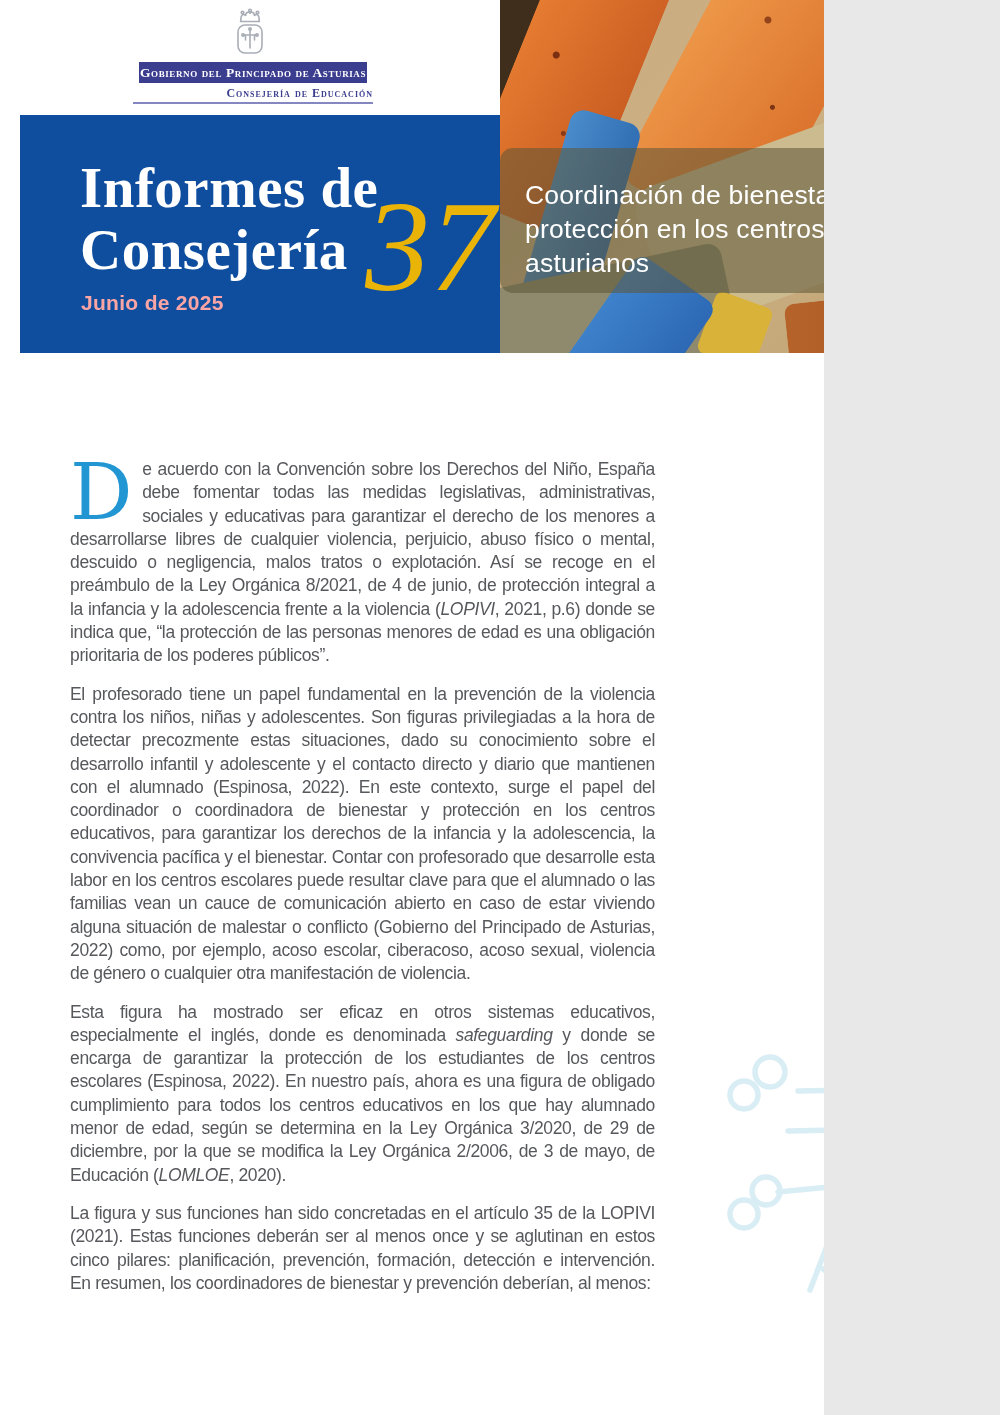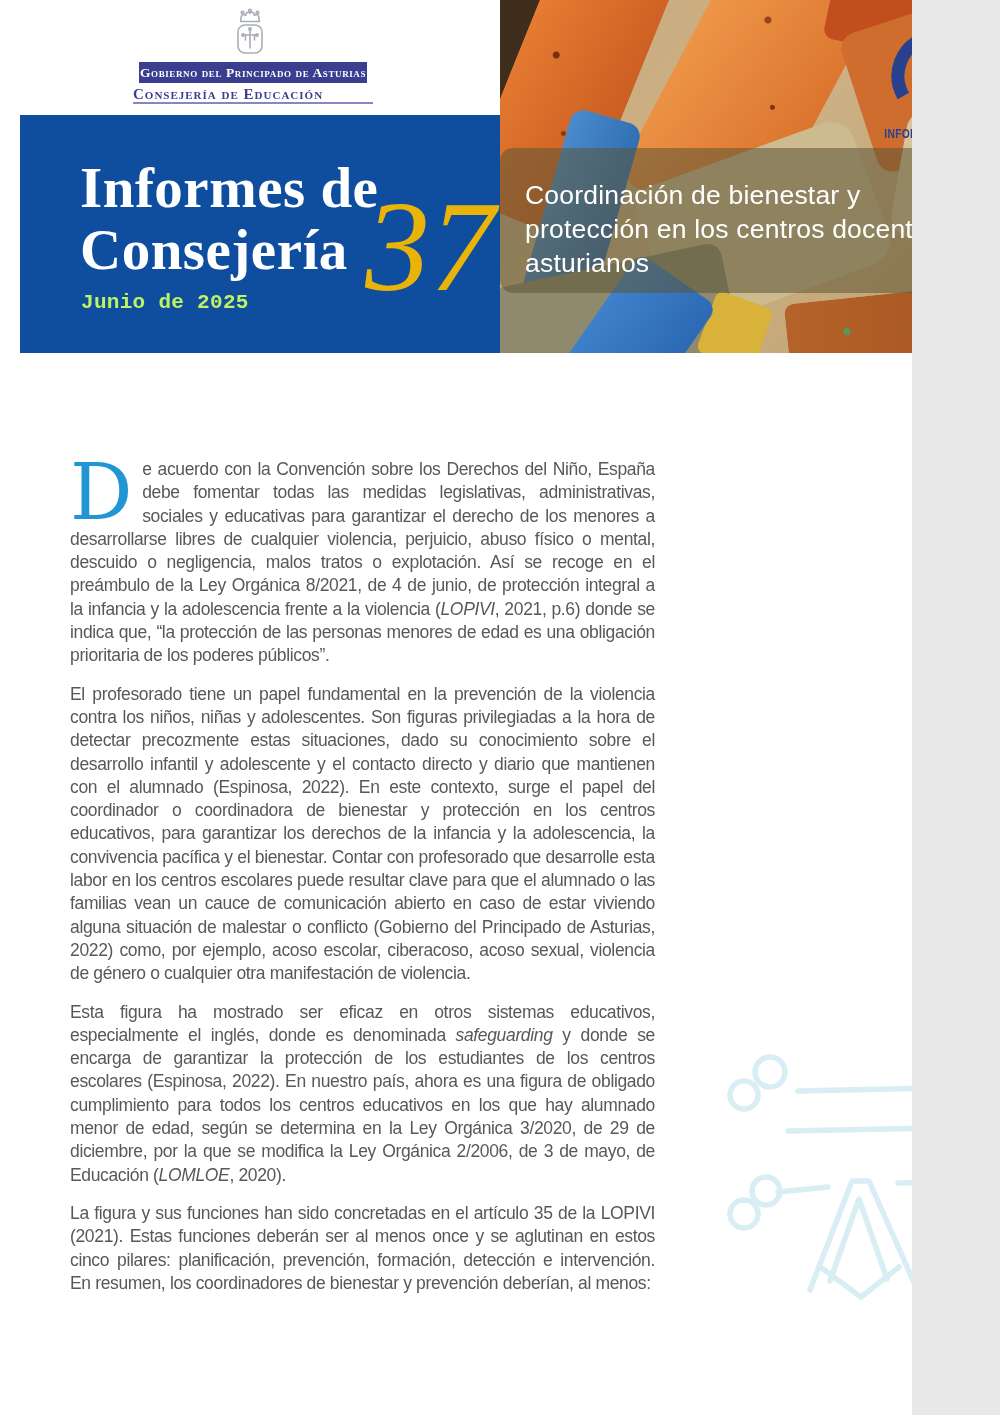--- a/index.html
+++ b/index.html
@@ -1,39 +1,39 @@
 <!DOCTYPE html>
 <html><head>
 <meta charset="utf-8">
 <style>
   html,body{margin:0;padding:0;background:#e8e8e8;}
-  .page{position:relative;width:912px;height:1415px;background:#ffffff;overflow:hidden;
+  .page{position:relative;width:824px;height:1415px;background:#ffffff;overflow:hidden;
         font-family:"Liberation Sans",sans-serif;}
 
   
   .masthead{position:absolute;left:0;top:0;width:500px;height:115px;background:#fff;}
   .crest{position:absolute;left:228px;top:5px;width:44px;height:52px;}
   .gov-bar{position:absolute;left:139px;top:62px;width:228px;height:21px;background:#3b3d8f;
            color:#ffffff;font-family:"Liberation Serif",serif;font-variant:small-caps;
            font-size:13.5px;letter-spacing:.6px;text-align:center;line-height:21px;font-weight:600;}
   .gov-sub{position:absolute;left:133px;top:86px;width:240px;color:#3b3d8f;
            font-family:"Liberation Serif",serif;font-variant:small-caps;font-weight:700;
-           font-size:15px;letter-spacing:1px;text-align:left;}
+           font-size:12px;letter-spacing:1px;text-align:right;}
   .gov-underline{position:absolute;left:133px;top:102px;width:240px;border-top:2px solid #8487c0;}
 
   
   .banner{position:absolute;left:0;top:115px;width:500px;height:238px;background:#0f4e9e;margin-left:20px;}
   .series-title{position:absolute;left:60px;top:42px;color:#ffffff;
                 font-family:"Liberation Serif",serif;font-weight:700;
                 font-size:57px;line-height:62px;letter-spacing:.5px;}
   .issue-number{position:absolute;left:345px;top:66px;color:#eab308;
                 font-family:"Liberation Serif",serif;font-style:italic;font-weight:400;
                 font-size:130px;line-height:130px;}
-  .issue-date{position:absolute;left:61px;top:176px;color:#bef264;
-              font-size:21px;font-weight:700;letter-spacing:.3px;font-family:Liberation Mono, monospace;}
+  .issue-date{position:absolute;left:61px;top:176px;color:#fca5a5;
+              font-size:21px;font-weight:700;letter-spacing:.3px;}
 
   
   .photo{position:absolute;left:500px;top:0;width:500px;height:353px;overflow:hidden;
          background:linear-gradient(135deg,#c7a87c 0%,#cdb285 45%,#bfa172 100%);}
   .photo div{position:absolute;}
   .pc1{left:-25px;top:-20px;width:70px;height:220px;transform:rotate(8deg);background:#3f2e1c;}
   .pc2{left:8px;top:-50px;width:120px;height:280px;transform:rotate(22deg);border-radius:18px;
        background:linear-gradient(100deg,#e87f33,#c6581f);
        background-image:radial-gradient(circle 3px at 30% 40%,#7a2e12 0 3px,transparent 4px),
                         radial-gradient(circle 2px at 60% 65%,#8a3a16 0 2px,transparent 3px),

